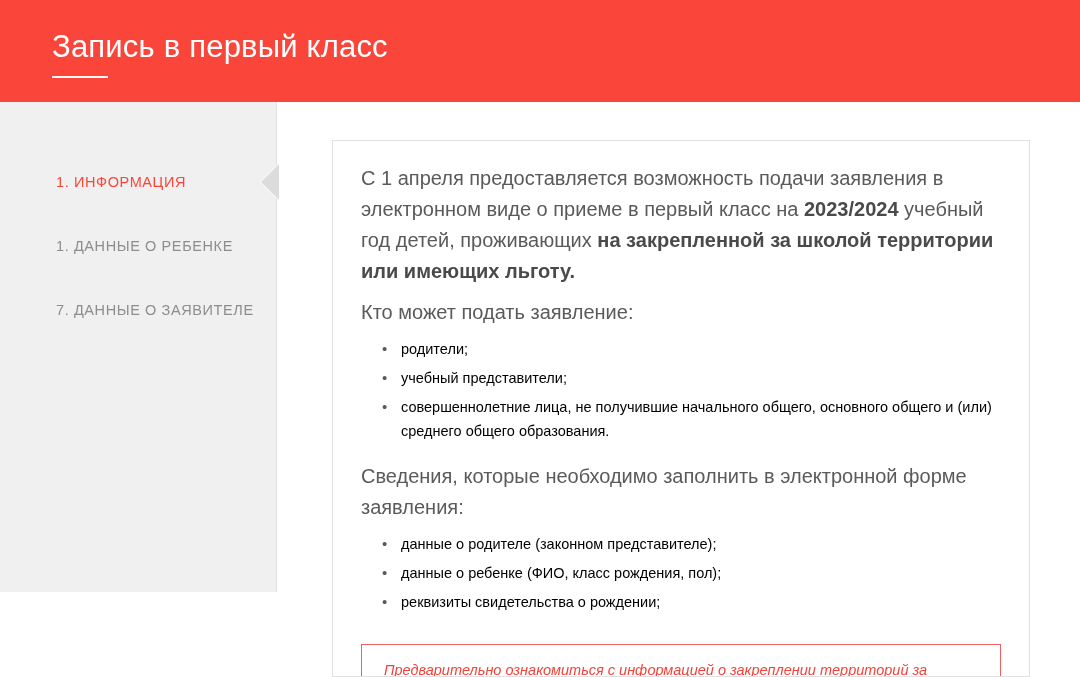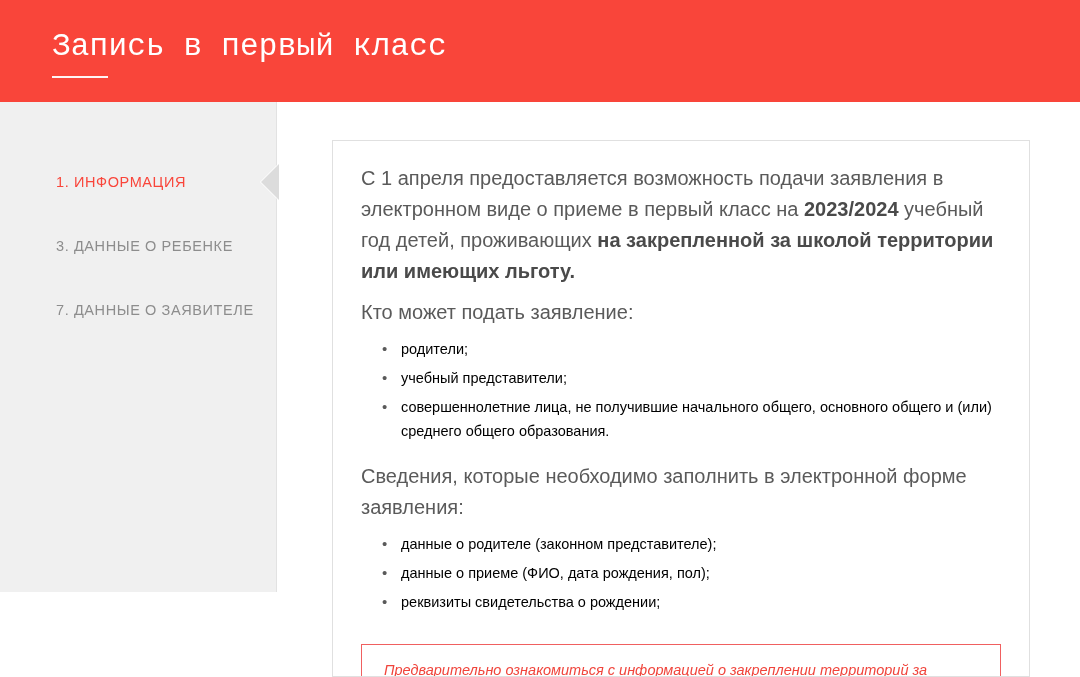--- a/index.html
+++ b/index.html
@@ -17,21 +17,20 @@
 
   
   .header {
     height: 102px;
     background: #f9453a;
     box-sizing: border-box;
     padding: 0 14px 0 52px;
     display: flex;
     flex-direction: column;
     justify-content: center;
-    font-family: Liberation Mono, monospace;
   }
   .header-title {
     color: #ffffff;
     font-size: 31px;
     font-weight: 400;
     letter-spacing: 0.2px;
     line-height: 1.1;
     margin: 0 0 12px 0;
     padding-top: 6px;
   }
@@ -182,21 +181,21 @@
 </div>
 
 <div class="body-wrap">
 
   <nav class="sidebar">
     <div class="side-item active">
       <span>1. ИНФОРМАЦИЯ</span>
       <span class="side-arrow"></span>
     </div>
     <div class="side-item">
-      <span>3. ДАННЫЕ О РЕБЕНКЕ</span>
+      <span>1. ДАННЫЕ О РЕБЕНКЕ</span>
 
     </div>
     <div class="side-item">
       <span>7. ДАННЫЕ О ЗАЯВИТЕЛЕ</span>
 
     </div>
   </nav>
 
   <main class="main">
     <section class="panel">
@@ -209,21 +208,21 @@
       <ul class="bullets">
         <li>родители;</li>
         <li>учебный представители;</li>
         <li>совершеннолетние лица, не получившие начального общего, основного общего и (или) среднего общего образования.</li>
       </ul>
 
       <p class="para tight">Сведения, которые необходимо заполнить в электронной форме заявления:</p>
 
       <ul class="bullets second">
         <li>данные о родителе (законном представителе);</li>
-        <li>данные о приеме (ФИО, дата рождения, пол);</li>
+        <li>данные о ребенке (ФИО, класс рождения, пол);</li>
         <li>реквизиты свидетельства о рождении;</li>
       </ul>
 
       <div class="notice">
         <span>Предварительно ознакомиться с информацией о закреплении территорий за школами можно на сайте органа местного самоуправления, осуществляющего управление в сфере образования по месту жительства.</span>
       </div>
 
     </section>
   </main>
 </div>

